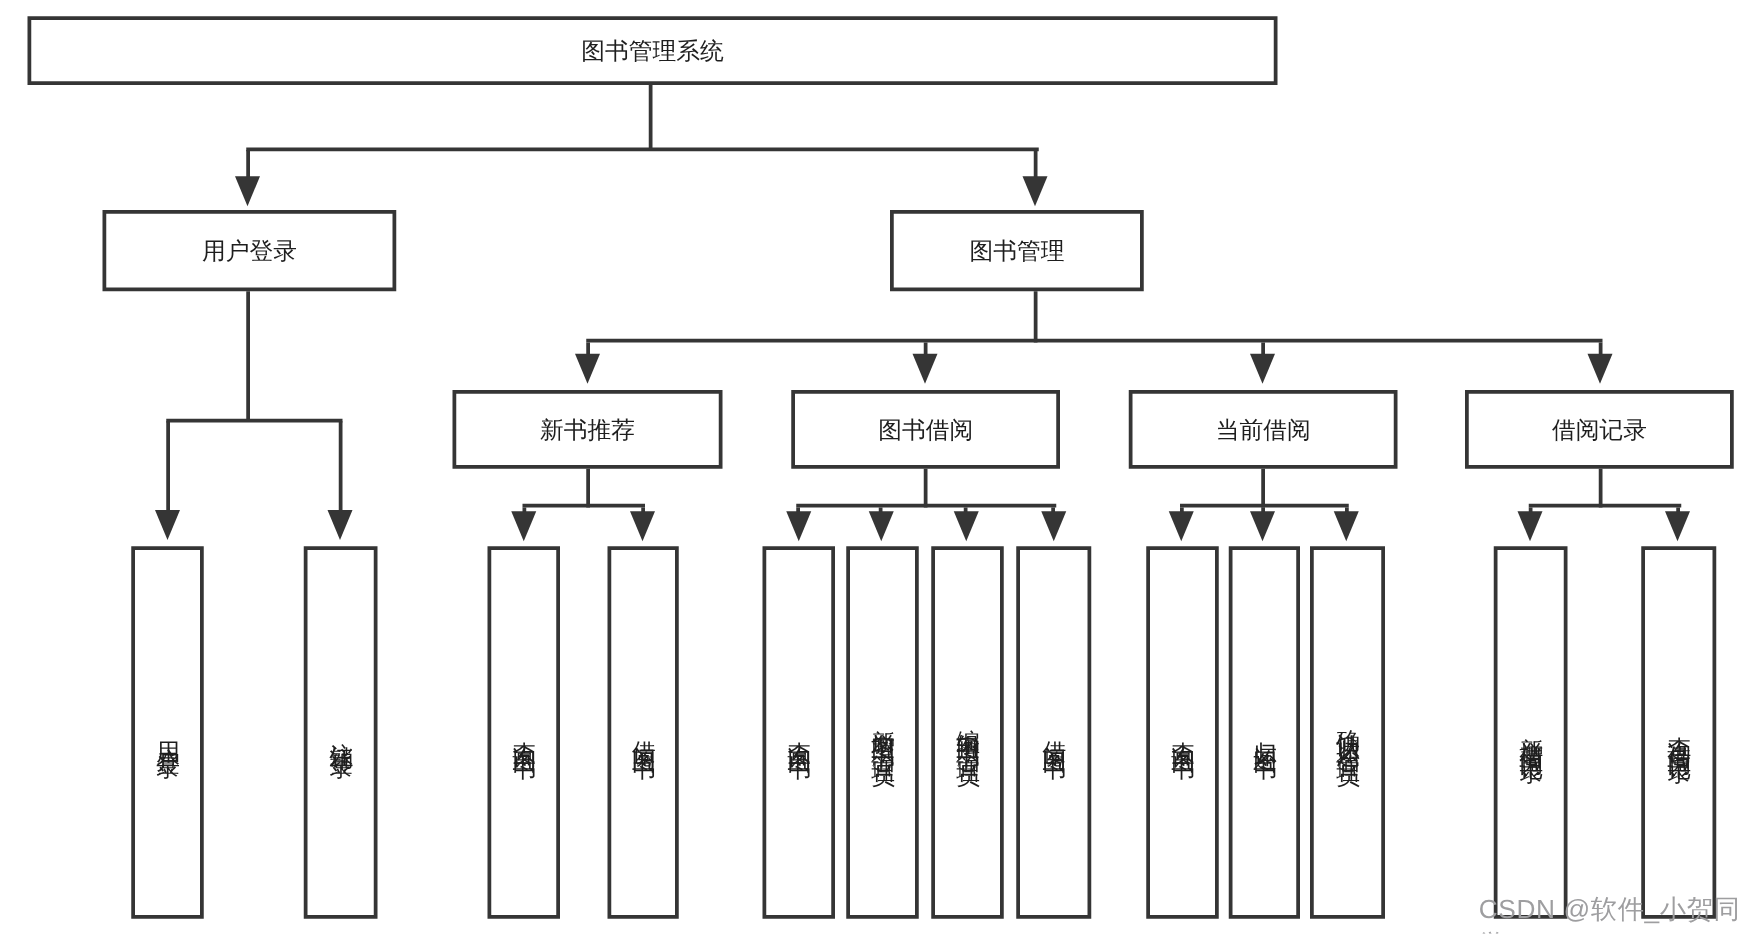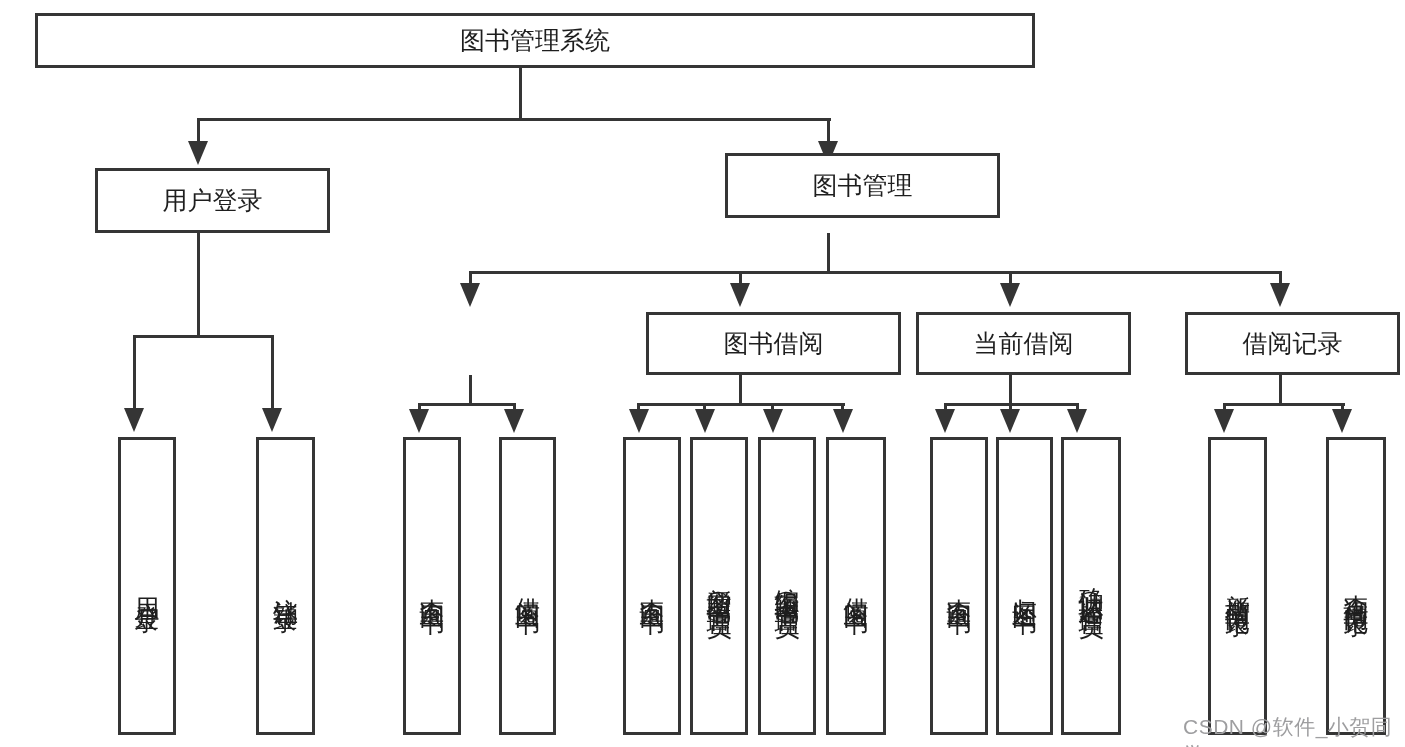--- a/index.html
+++ b/index.html
@@ -11,21 +11,21 @@
   html,body{margin:0;padding:0;background:var(--bg);}
   .canvas{
     position:relative;width:1405px;height:747px;background:var(--bg);
     font-family:"Liberation Sans","DejaVu Sans",sans-serif;
     overflow:hidden;
   }
   .node{
     position:absolute;box-sizing:border-box;
     border:3px solid var(--line);background:#fff;
     display:flex;align-items:center;justify-content:center;
-    color:var(--text);font-size:25px;white-space:nowrap;margin-left:13px;
+    color:var(--text);font-size:19px;white-space:nowrap;
   }
   .vnode .lbl{
     writing-mode:vertical-rl;text-orientation:mixed;
     letter-spacing:4px;line-height:1;white-space:normal;
   }
   .vline{position:absolute;width:3px;background:var(--line);}
   .hline{position:absolute;height:3px;background:var(--line);}
   .arrow{
     position:absolute;width:0;height:0;
     border-left:10px solid transparent;border-right:10px solid transparent;
@@ -48,21 +48,21 @@
   <div class="vline" style="left:519px;top:68px;height:52px"></div>
   <div class="hline" style="left:197px;top:118px;width:634px"></div>
   <div class="vline" style="left:197px;top:120px;height:26px"></div>
   <div class="arrow" style="left:188px;top:141px"></div>
   <div class="vline" style="left:827px;top:120px;height:26px"></div>
   <div class="arrow" style="left:818px;top:141px"></div>
 
   <div class="node" style="left:82px;top:168px;width:235px;height:65px">
     <span class="lbl">用户登录</span>
   </div>
-  <div class="node" style="left:712px;top:153px;width:275px;height:65px">
+  <div class="node" style="left:712px;top:168px;width:203px;height:65px">
     <span class="lbl">图书管理</span>
   </div>
 
   <div class="vline" style="left:197px;top:233px;height:104px"></div>
   <div class="hline" style="left:133px;top:335px;width:141px"></div>
   <div class="vline" style="left:133px;top:337px;height:74px"></div>
   <div class="arrow" style="left:124px;top:408px"></div>
   <div class="vline" style="left:271px;top:337px;height:74px"></div>
   <div class="arrow" style="left:262px;top:408px"></div>
 
@@ -70,21 +70,24 @@
   <div class="hline" style="left:469px;top:271px;width:813px"></div>
   <div class="vline" style="left:469px;top:274px;height:12px"></div>
   <div class="arrow" style="left:460px;top:283px"></div>
   <div class="vline" style="left:739px;top:274px;height:12px"></div>
   <div class="arrow" style="left:730px;top:283px"></div>
   <div class="vline" style="left:1009px;top:274px;height:12px"></div>
   <div class="arrow" style="left:1000px;top:283px"></div>
   <div class="vline" style="left:1279px;top:274px;height:12px"></div>
   <div class="arrow" style="left:1270px;top:283px"></div>
 
-  <div class="node" style="left:633px;top:312px;width:255px;height:63px">
+  <div class="node" style="left:362px;top:312px;width:216px;height:63px">
+    <span class="lbl">新书推荐</span>
+  </div>
+  <div class="node" style="left:633px;top:312px;width:215px;height:63px">
     <span class="lbl">图书借阅</span>
   </div>
   <div class="node" style="left:1172px;top:312px;width:215px;height:63px">
     <span class="lbl">借阅记录</span>
   </div>
   <div class="node" style="left:903px;top:312px;width:215px;height:63px">
     <span class="lbl">当前借阅</span>
   </div>
 
   <div class="vline" style="left:469px;top:375px;height:31px"></div>

